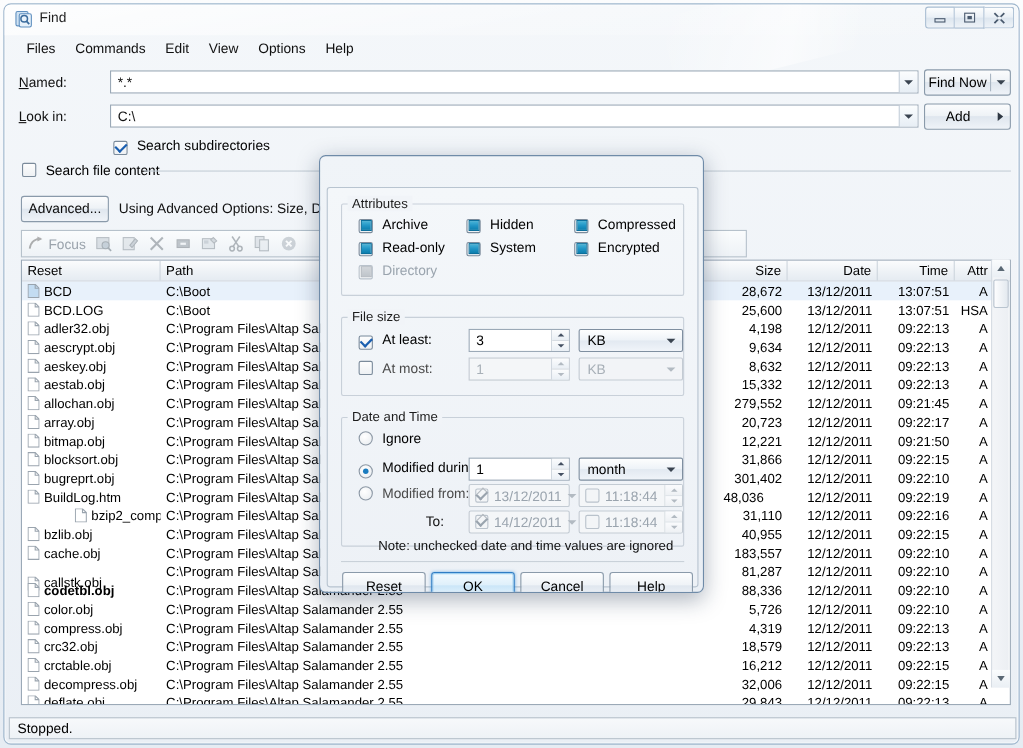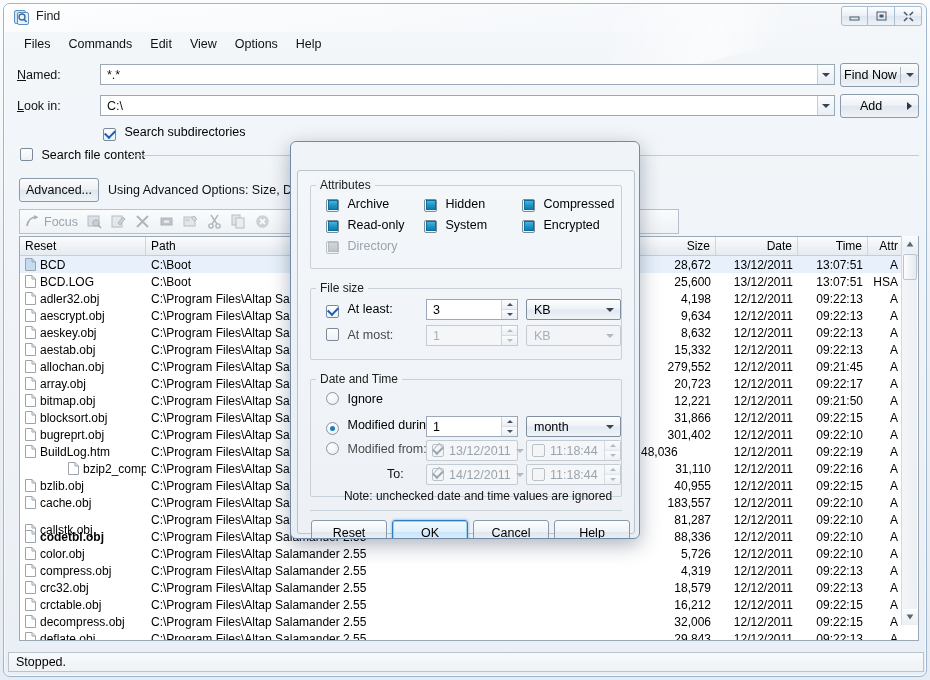--- a/index.html
+++ b/index.html
@@ -595,21 +595,21 @@
           </div>
           <div class="row">
             <div class="cell c-name" style="width: 126px;">
               <span class="fileico"><svg width="11" height="13" viewBox="0 0 11 13">
                   <path d="M0.5 0.5 H7 L10.5 4 V12.5 H0.5 Z" fill="#ffffff" stroke="#9aa4ae"></path>
                   <path d="M7 0.5 V4 H10.5" fill="none" stroke="#9aa4ae"></path>
                 </svg></span>
               <span>BuildLog.htm</span>
             </div>
             <div class="cell" style="width: 490px; text-align: left;">C:\Program Files\Altap Salamander 2.55</div>
-            <div class="cell" style="width: 80px; text-align: left;">48,036</div>
+            <div class="cell" style="width: 80px; text-align: center;">48,036</div>
             <div class="cell" style="width: 82px; text-align: right;">12/12/2011</div>
             <div class="cell" style="width: 70px; text-align: right;">09:22:19</div>
             <div class="cell" style="width: 35px; text-align: right;">A</div>
           </div>
           <div class="row">
             <div class="cell c-name" style="width: 126px; padding-left: 48px;">
               <span class="fileico"><svg width="11" height="13" viewBox="0 0 11 13">
                   <path d="M0.5 0.5 H7 L10.5 4 V12.5 H0.5 Z" fill="#ffffff" stroke="#9aa4ae"></path>
                   <path d="M7 0.5 V4 H10.5" fill="none" stroke="#9aa4ae"></path>
                 </svg></span>

